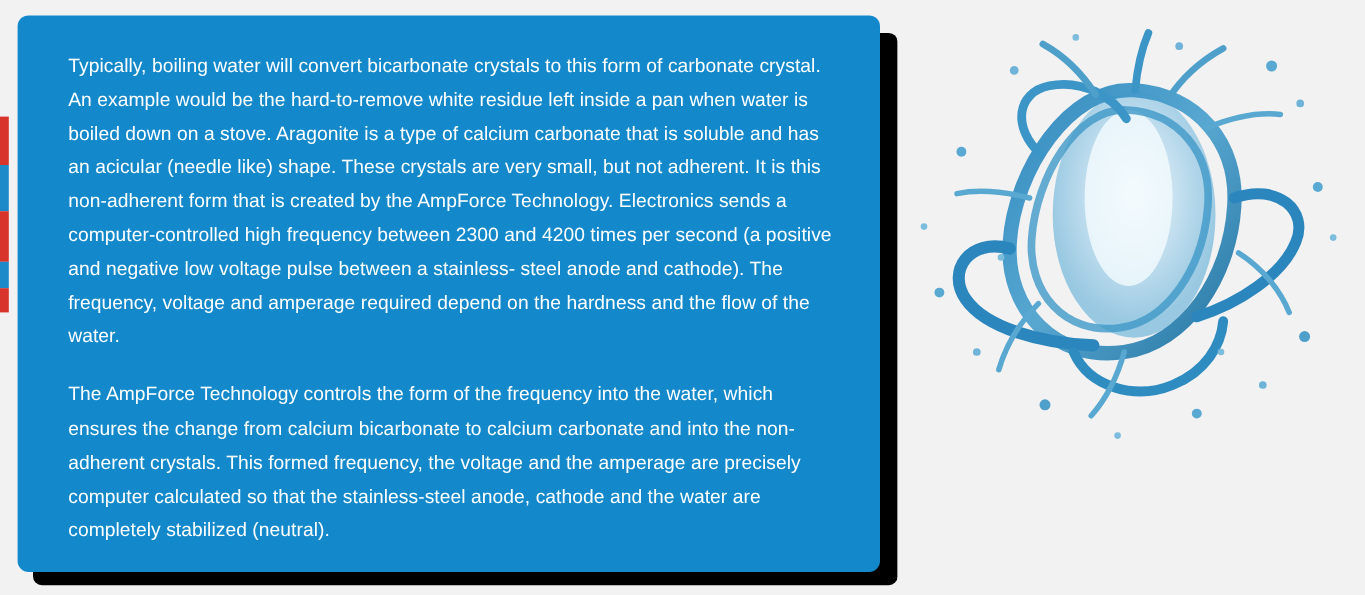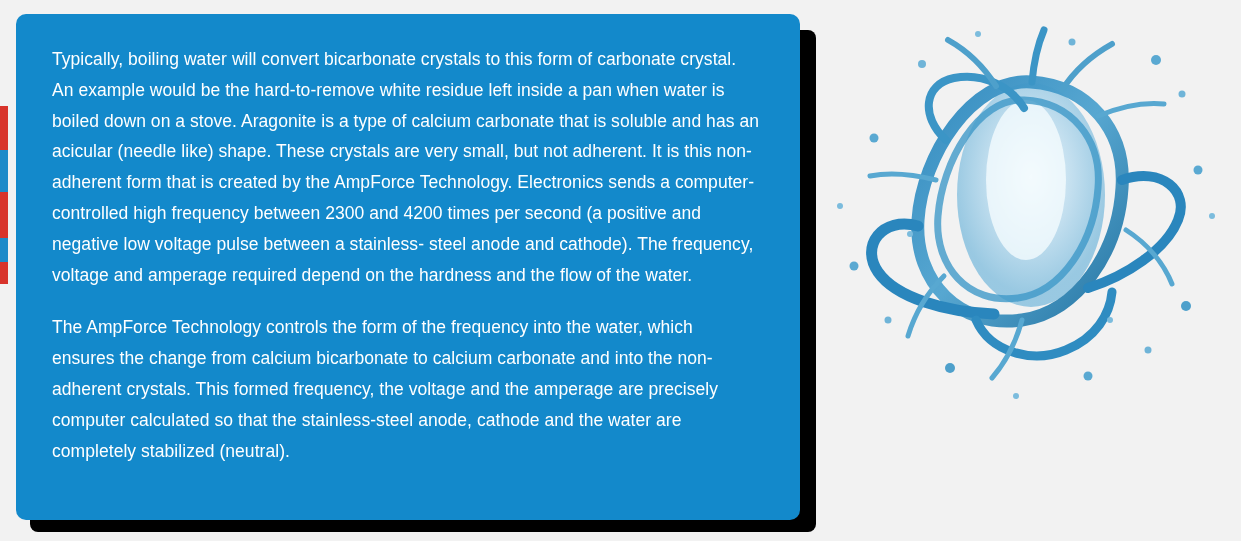--- a/index.html
+++ b/index.html
@@ -46,21 +46,21 @@
 
   .blue-card {
     position: absolute;
     left: 16px;
     top: 14px;
     width: 784px;
     height: 506px;
     background: #1389cb;
     border-radius: 10px;
     box-sizing: border-box;
-    padding: 30px 40px 24px 36px;
+    padding: 30px 40px 24px 46px;
     overflow: hidden;
   }
 
   .blue-card p {
     margin: 0 0 22px 0;
     color: #ffffff;
     font-size: 17.5px;
     line-height: 30.8px;
     font-family: "Liberation Sans", sans-serif;
     letter-spacing: 0.05px;

